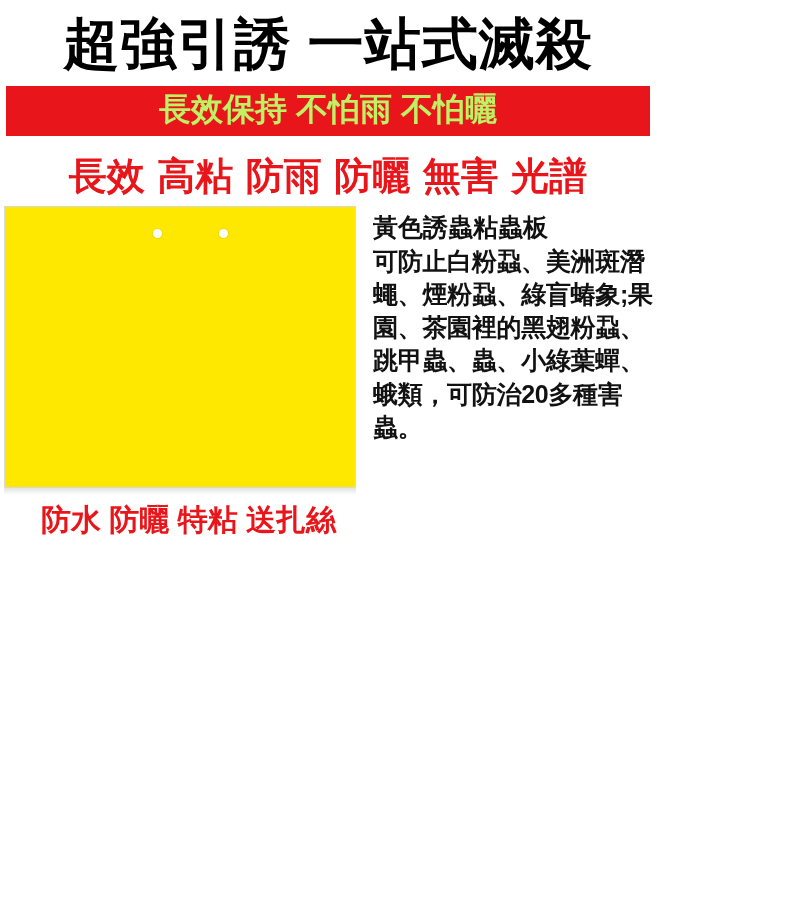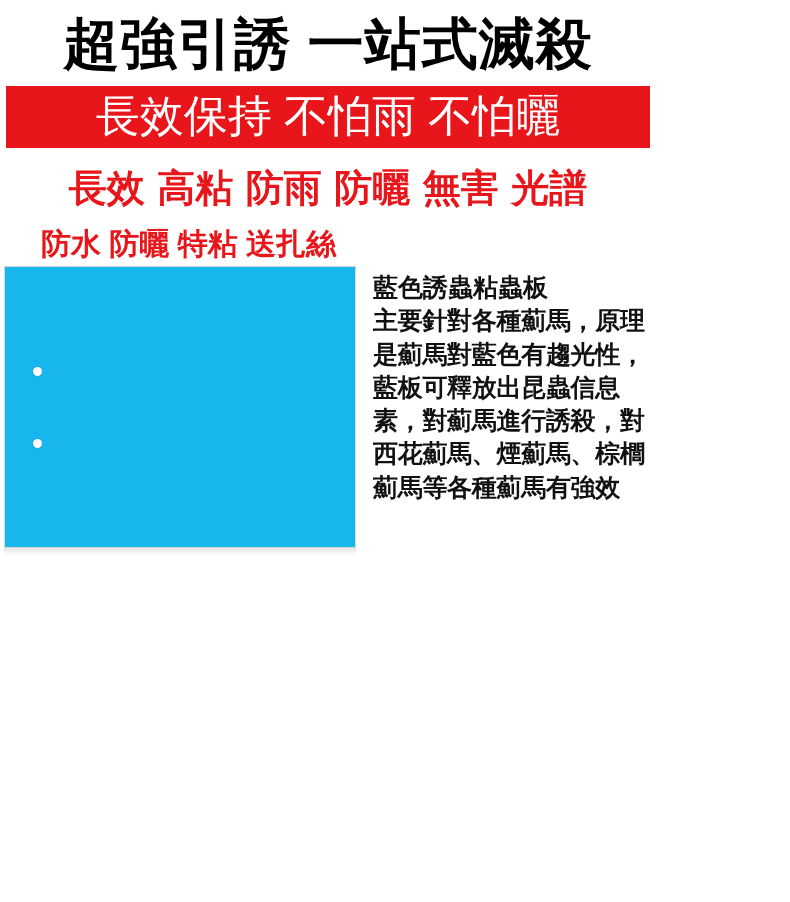--- a/index.html
+++ b/index.html
@@ -33,23 +33,23 @@
   }
 
   
   .red-banner {
     background: #e8161b;
     margin: 0 6px;
     text-align: center;
     padding: 7px 0 9px 0;
   }
   .red-banner-text {
-    font-size: 44px;
-    font-weight: normal;
-    color: #ffffff;
+    font-size: 32px;
+    font-weight: bold;
+    color: #bef264;
     line-height: 1.05;
     white-space: nowrap;
   }
 
   
   .keyword-strip {
     text-align: center;
     padding: 10px 0 10px 0;
     white-space: nowrap;
     margin-top: 11px;
@@ -142,32 +142,32 @@
 
   <div class="keyword-strip">
     <span class="keyword">長效</span>
     <span class="keyword">高粘</span>
     <span class="keyword">防雨</span>
     <span class="keyword">防曬</span>
     <span class="keyword">無害</span>
     <span class="keyword">光譜</span>
   </div>
 
+  <div class="product">
+    <div class="board-col">
+      <div class="board yellow">
+        <span class="hole" style="left:148px; top:22px;"></span>
+        <span class="hole" style="left:214px; top:22px;"></span>
+      </div>
+      <div class="board-shadow"></div>
+    </div>
+    <div class="info-col">
+      <div class="info-title">黃色誘蟲粘蟲板</div>
+      <div class="info-body">可防止白粉蝨、美洲斑潛蠅、煙粉蝨、綠盲蝽象;果園、茶園裡的黑翅粉蝨、跳甲蟲、蟲、小綠葉蟬、蛾類，可防治20多種害蟲。</div>
+    </div>
+  </div>
 
   <div class="sub-strip">
     <span class="sub-strip-text">防水 防曬 特粘 送扎絲</span>
   </div>
 
-  <div class="product">
-    <div class="board-col">
-      <div class="board blue">
-        <span class="hole" style="left:28px; top:100px;"></span>
-        <span class="hole" style="left:28px; top:172px;"></span>
-      </div>
-      <div class="board-shadow"></div>
-    </div>
-    <div class="info-col">
-      <div class="info-title">藍色誘蟲粘蟲板</div>
-      <div class="info-body">主要針對各種薊馬，原理是薊馬對藍色有趨光性，藍板可釋放出昆蟲信息素，對薊馬進行誘殺，對西花薊馬、煙薊馬、棕櫚薊馬等各種薊馬有強效</div>
-    </div>
-  </div>
 
 </div>
 
 </body></html>

